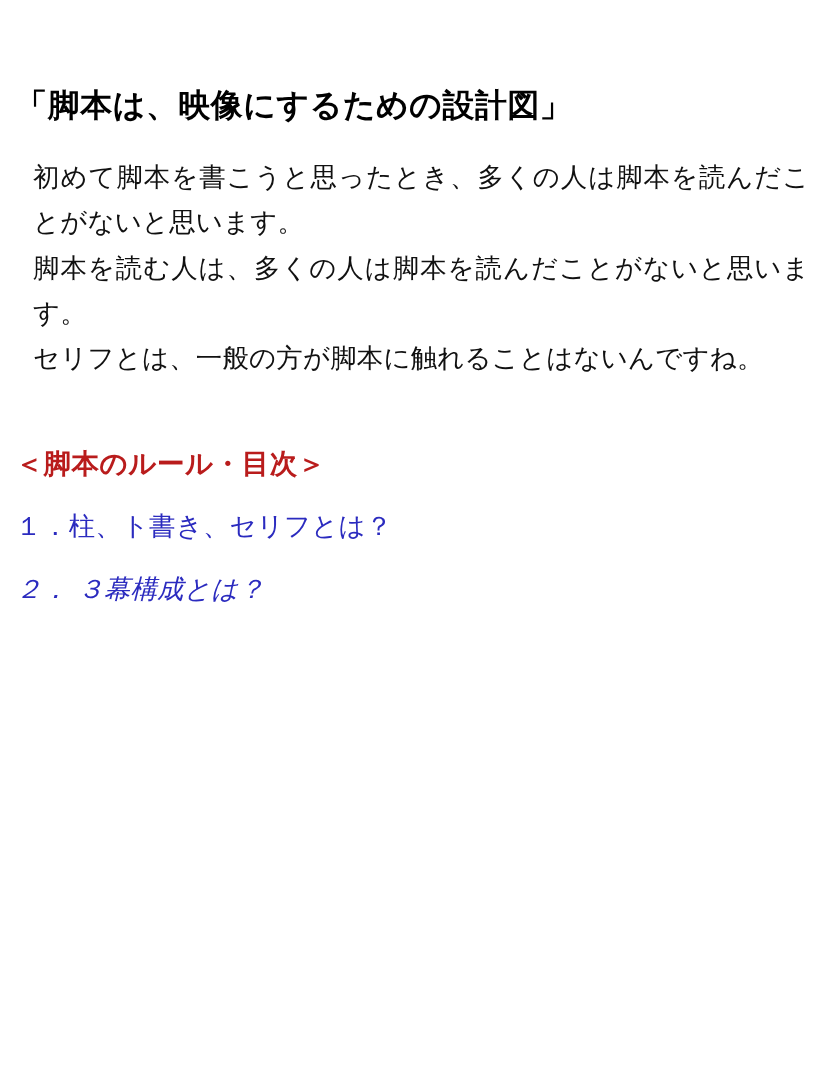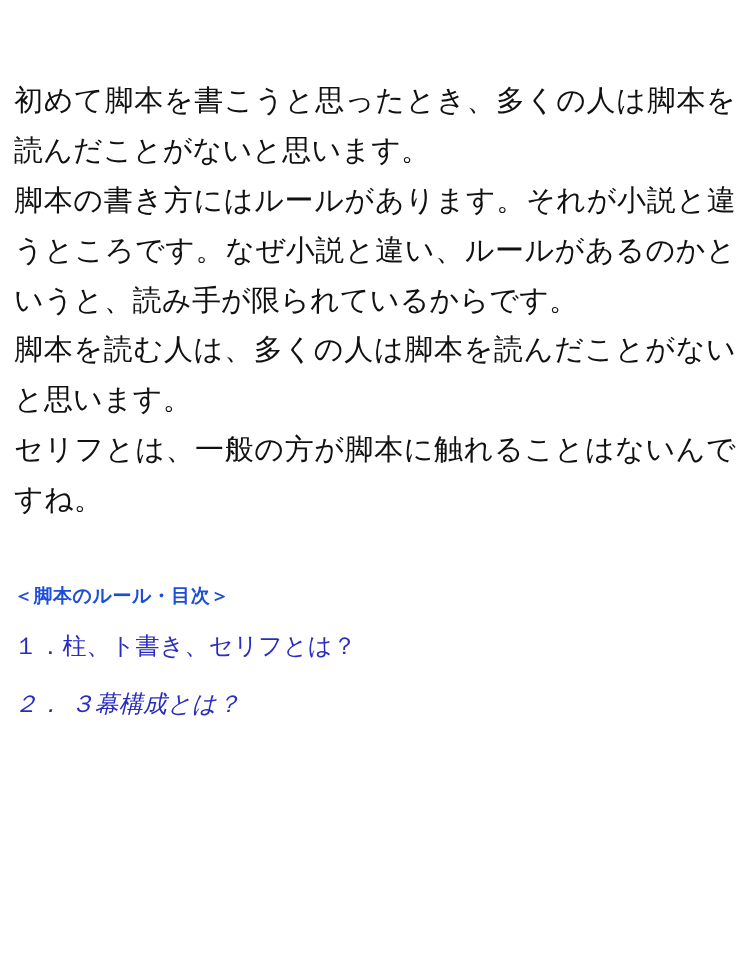--- a/index.html
+++ b/index.html
@@ -22,62 +22,63 @@
   }
   .article-title {
     font-size: 29px;
     font-weight: bold;
     line-height: 1.35;
     letter-spacing: 0.5px;
     margin: 0 0 26px 0;
     color: #000000;
   }
   .body-block {
-    font-size: 29px;
+    font-size: 24px;
     line-height: 1.72;
     letter-spacing: 0.2px;
     color: #111111;
+    margin-left: 16px;
   }
   .body-block p {
     margin: 0;
     text-align: justify;
     text-justify: inter-character;
   }
   .spacer-large { height: 56px; }
   .toc-heading {
-    font-size: 19px;
+    font-size: 25px;
     font-weight: bold;
     line-height: 1.5;
     margin: 0 0 8px 0;
     letter-spacing: 0.5px;
-    color: #1d4ed8;
+    color: #b91c1c;
   }
   .toc-list {
     list-style: none;
     margin: 0;
     padding: 0;
   }
   .toc-item {
     font-size: 24px;
     line-height: 1.75;
     color: #2b2bbf;
     letter-spacing: 0.2px;
     cursor: pointer;
     margin-top: 16px;
   }
 </style>
 </head>
 <body>
 
 <div class="page">
 
+  <h1 class="article-title">「脚本は、映像にするための設計図」</h1>
 
   <div class="body-block">
     <p>初めて脚本を書こうと思ったとき、多くの人は脚本を読んだことがないと思います。</p>
-    <p>脚本の書き方にはルールがあります。それが小説と違うところです。なぜ小説と違い、ルールがあるのかというと、読み手が限られているからです。</p>
     <p>脚本を読む人は、多くの人は脚本を読んだことがないと思います。</p>
     <p>セリフとは、一般の方が脚本に触れることはないんですね。</p>
   </div>
 
   <div class="spacer-large"></div>
 
   <h2 class="toc-heading">＜脚本のルール・目次＞</h2>
 
   <ul class="toc-list">
     <li class="toc-item" style="color: rgb(43, 43, 191);">１．柱、ト書き、セリフとは？</li>

